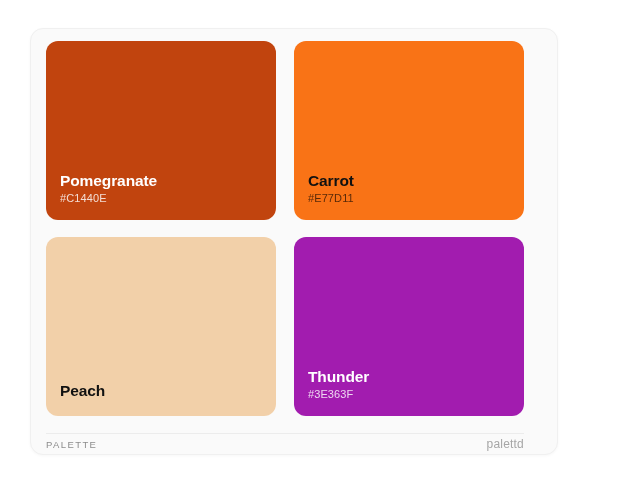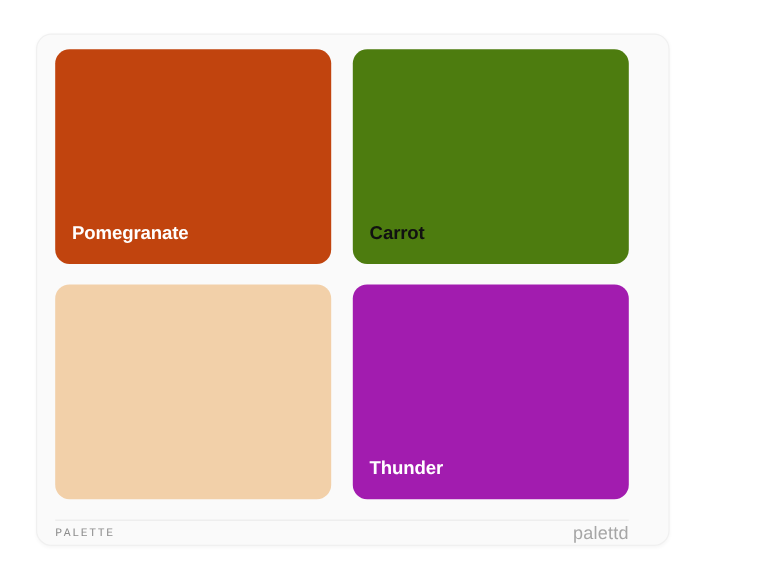--- a/index.html
+++ b/index.html
@@ -77,49 +77,52 @@
     margin-top: 17px;
     display: flex;
     align-items: center;
     justify-content: space-between;
   }
 
   #footer-left-label {
     font-size: 9.5px;
     letter-spacing: 1.4px;
     color: #8d8d8d;
-    font-family: Liberation Mono, monospace;
   }
 
   #footer-right-label {
-    font-size: 15px;
+    font-size: 12px;
     letter-spacing: 0.2px;
     color: #a6a6a6;
   }
 </style>
 </head>
 <body style="background-color: rgb(255, 255, 255);">
 
 <div id="palette-card" style="background-color: rgb(250, 250, 250);">
 
   <div id="swatch-grid">
 
     <div class="swatch on-dark" style="background-color: rgb(193, 68, 14);">
       <div class="swatch-name">Pomegranate</div>
+      <div class="swatch-hex">#C1440E</div>
     </div>
 
-    <div class="swatch on-light" style="background-color: #4d7c0f;">
+    <div class="swatch on-light" style="background-color: #f97316;">
       <div class="swatch-name">Carrot</div>
+      <div class="swatch-hex">#E77D11</div>
     </div>
 
     <div class="swatch on-light" style="background-color: rgb(242, 208, 169);">
+      <div class="swatch-name">Peach</div>
     </div>
 
     <div class="swatch on-dark" style="background-color: #a21caf;">
       <div class="swatch-name">Thunder</div>
+      <div class="swatch-hex">#3E363F</div>
     </div>
 
   </div>
 
   <div id="palette-footer">
     <span id="footer-left-label">PALETTE</span>
     <span id="footer-right-label">palettd</span>
   </div>
 
 </div>

